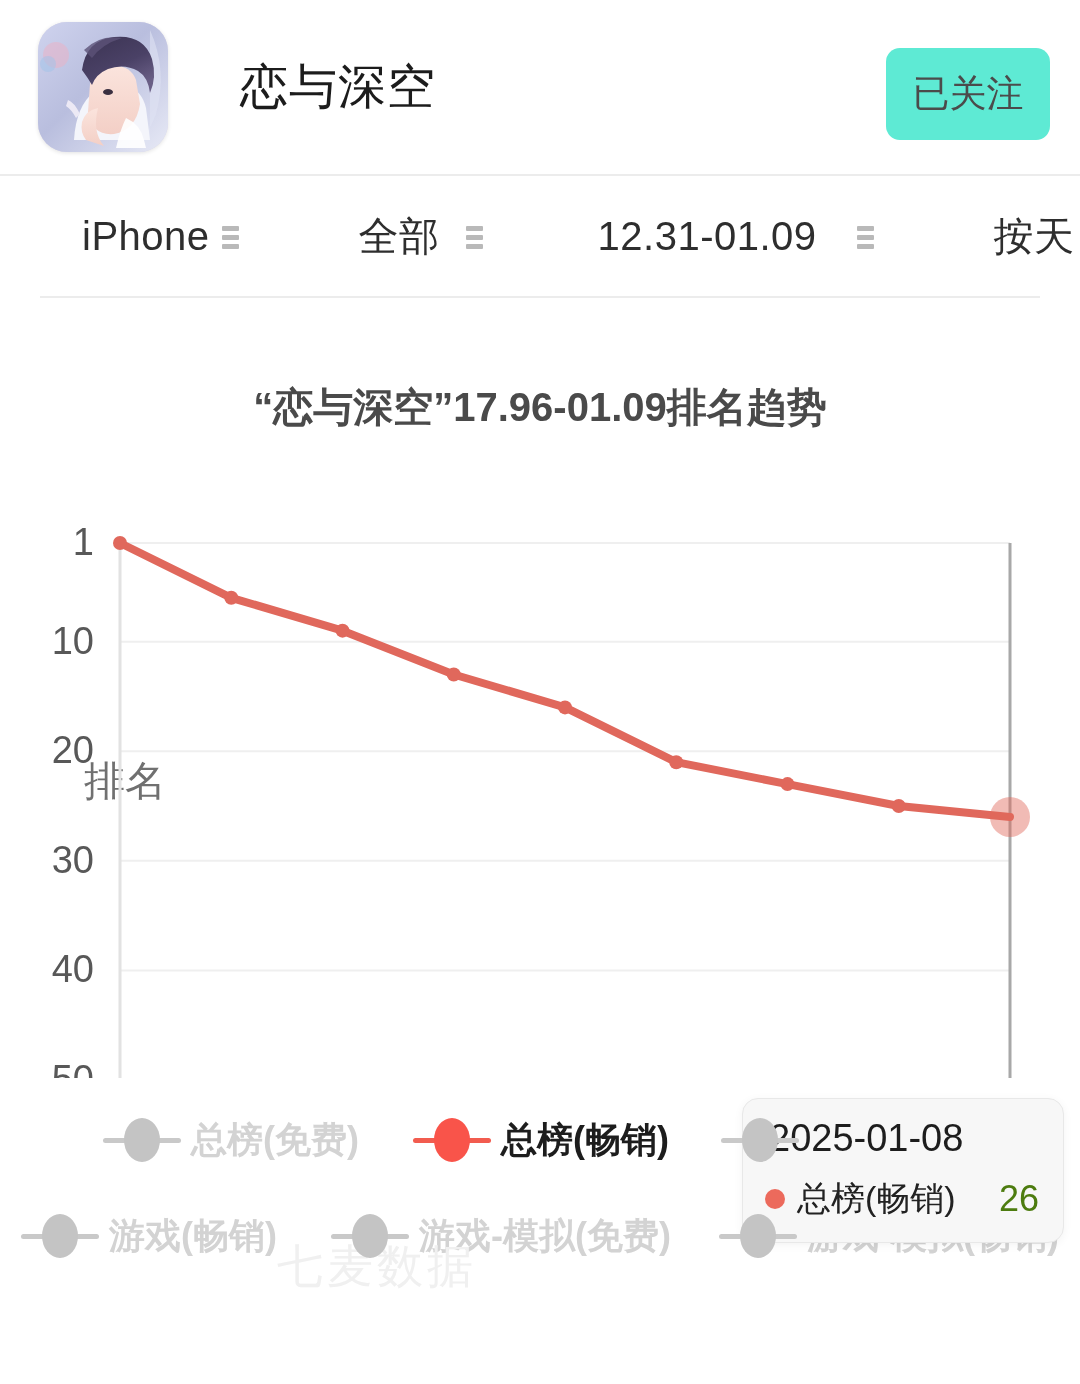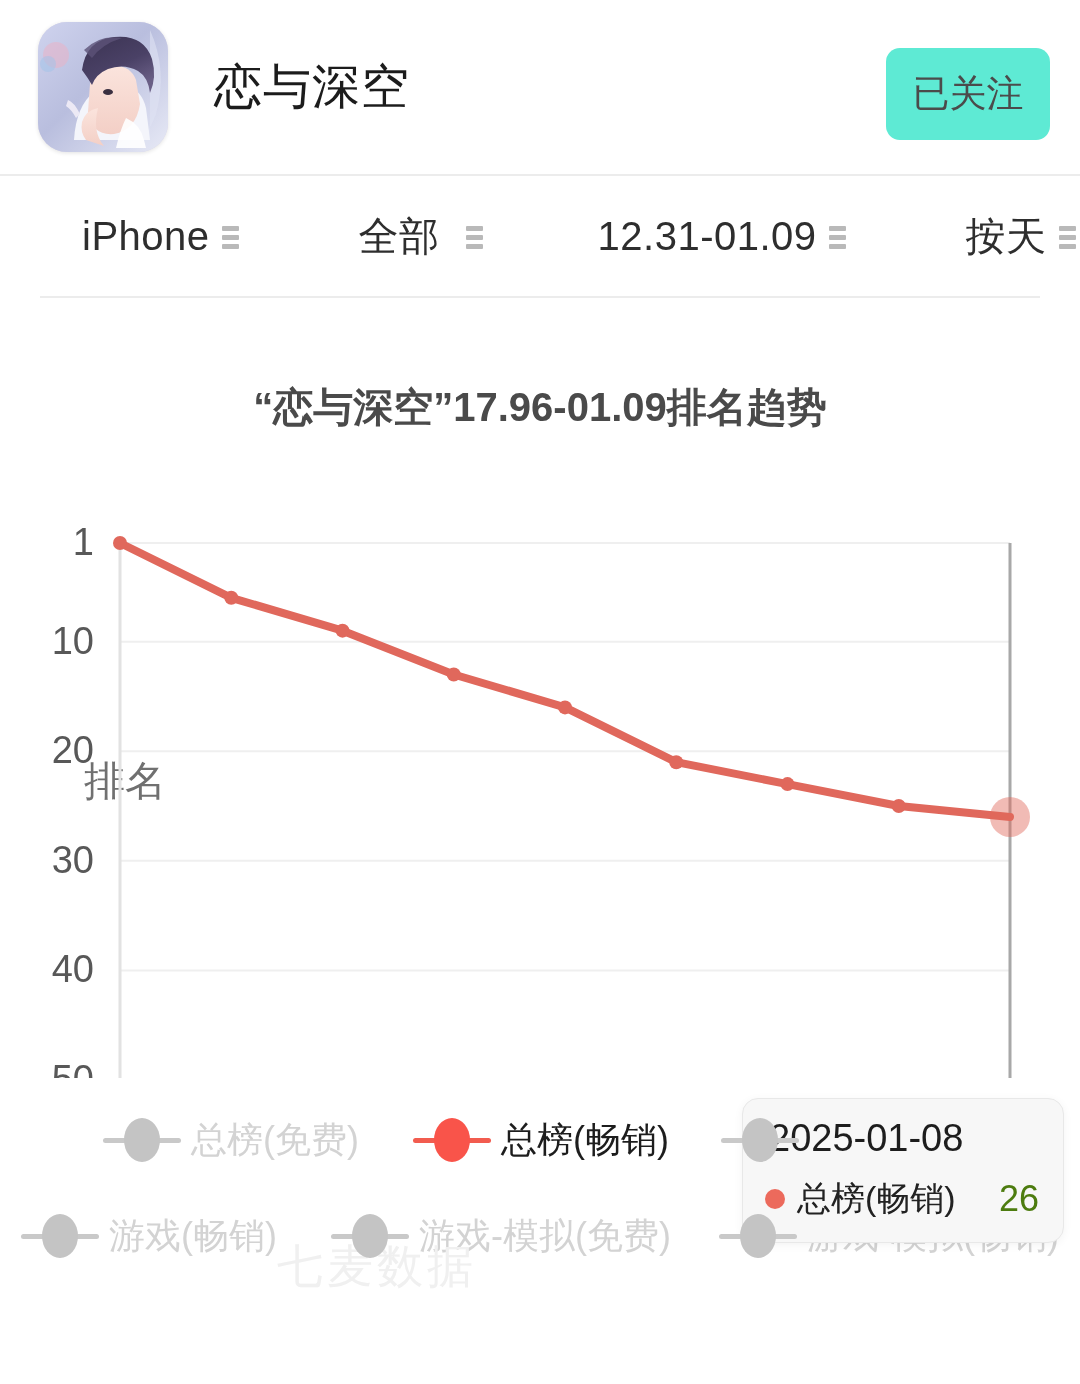--- a/index.html
+++ b/index.html
@@ -25,21 +25,21 @@
     overflow: hidden;
     flex: 0 0 auto;
     box-shadow: 0 1px 4px rgba(0,0,0,.12);
     background: #d8d4ea;
     position: relative;
   }
   .app-icon svg { display: block; width: 100%; height: 100%; }
   .app-title {
     font-size: 48px;
     color: #1c1c1c;
-    margin-left: 46px;
+    margin-left: 72px;
     letter-spacing: 1px;
     font-weight: 400;
   }
   .follow-btn {
     position: absolute;
     right: 30px;
     top: 48px;
     width: 164px; height: 92px;
     background: #5eead4;
     border-radius: 14px;
@@ -61,21 +61,21 @@
     margin: 0 40px;
   }
   .filter-item {
     display: flex;
     align-items: center;
     cursor: pointer;
     white-space: nowrap;
   }
   .filter-item:nth-child(1) { margin-left: 2px; }
   .filter-item:nth-child(2) { margin-left: 120px; gap: 14px; }
-  .filter-item:nth-child(3) { margin-left: 115px; }
+  .filter-item:nth-child(3) { margin-left: 115px; gap: 28px; }
   .filter-item:nth-child(4) { margin-left: 120px; align-items: center; }
   .filter-label {
     font-size: 40px;
     color: #2e2e2e;
     letter-spacing: .5px;
   }
   .bars-icon {
     display: inline-flex;
     flex-direction: column;
     justify-content: center;
@@ -162,20 +162,21 @@
   .tt-value {
     font-size: 36px;
     color: #4d7c0f;
     margin-left: auto;
     padding-right: 2px;
   }
 
   
   .legend {
     padding: 14px 0 0 0;
+    font-weight: bold;
   }
   .legend-row {
     display: flex;
     justify-content: center;
     align-items: center;
     height: 96px;
   }
   .legend-item {
     display: flex;
     align-items: center;

